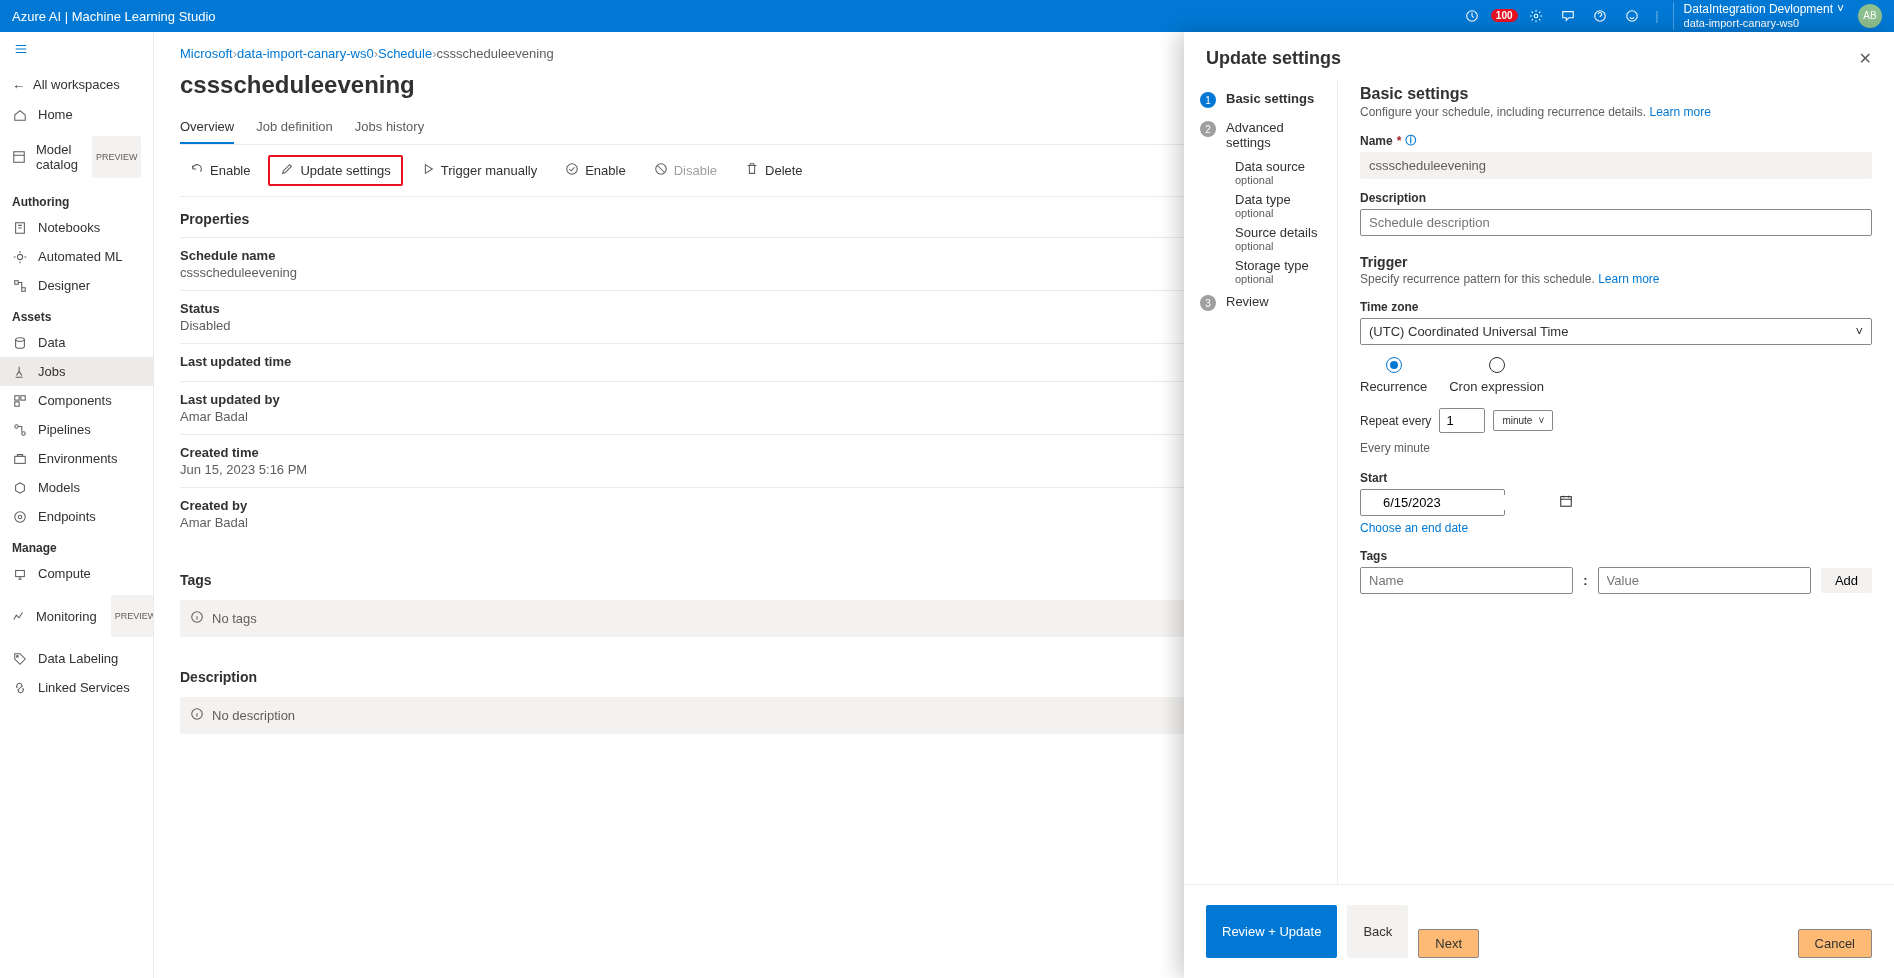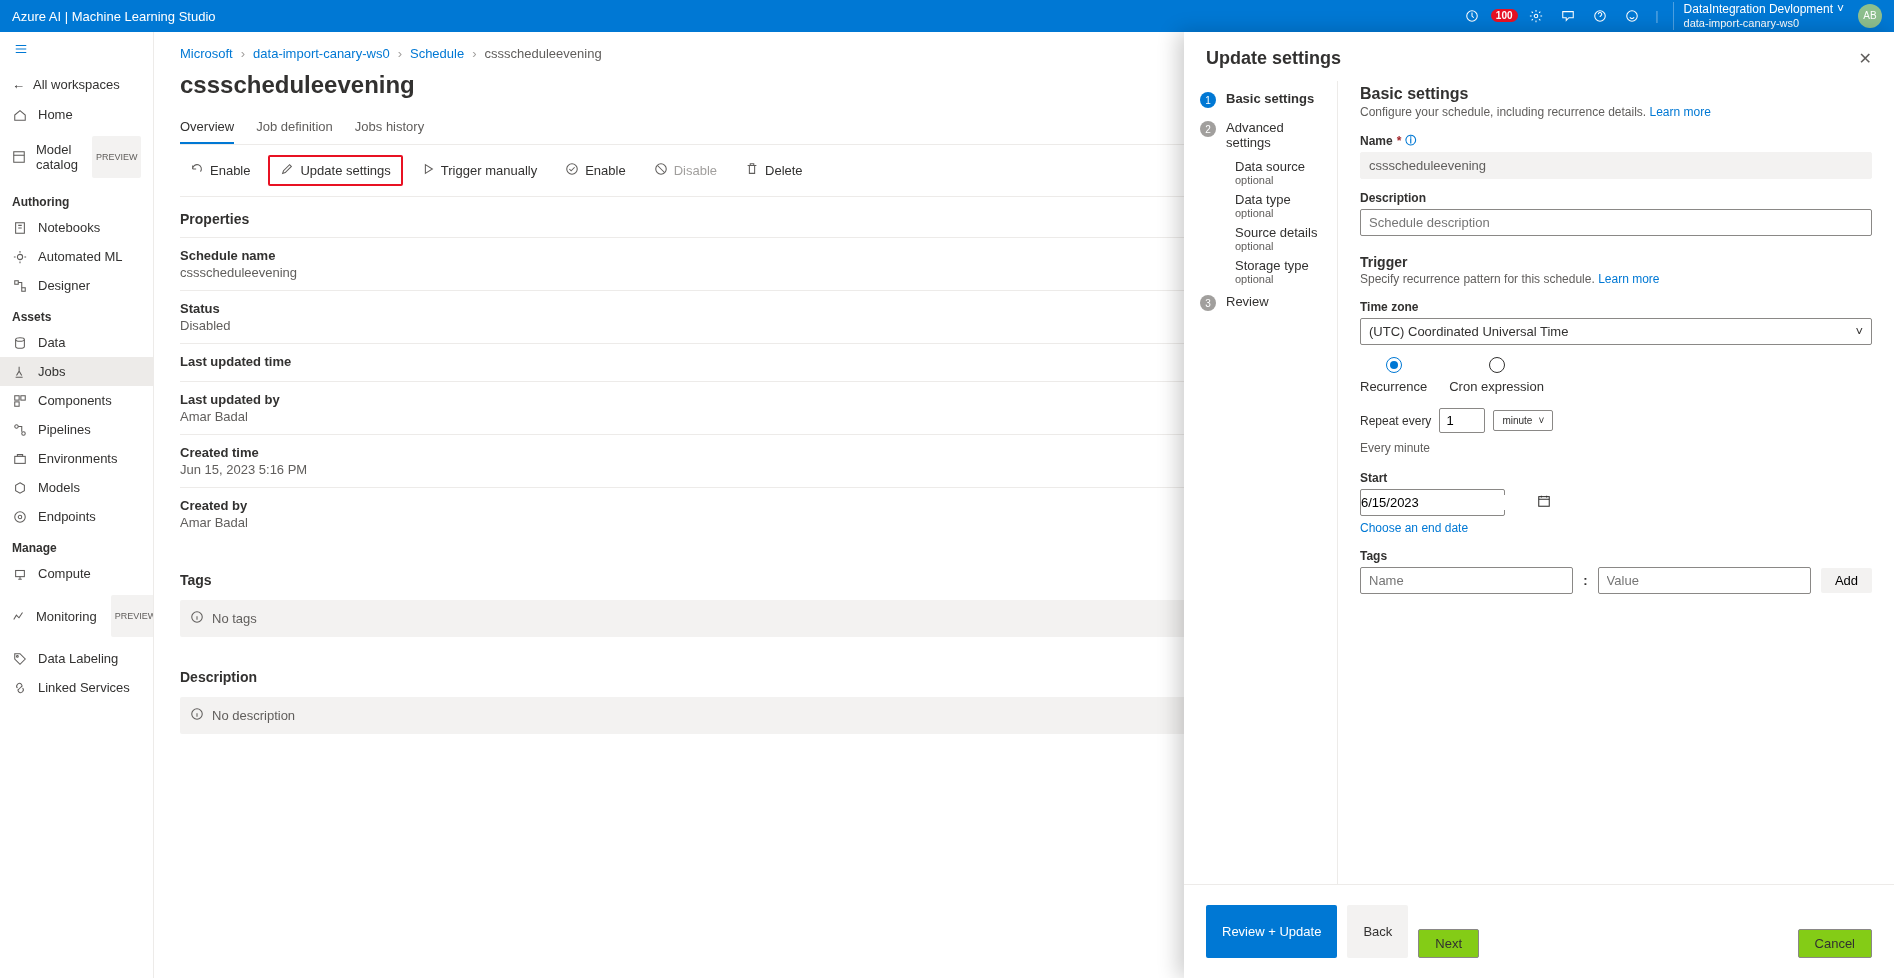--- a/index.html
+++ b/index.html
@@ -23,21 +23,21 @@
 .hamburger { padding: 10px 14px; color: #0078d4; cursor: pointer; }
 .sidebar-item { display: flex; align-items: center; gap: 10px; padding: 7px 12px; cursor: pointer; color: #323130; }
 .sidebar-item.active { background: #edebe9; }
 .sidebar-item .icon { width: 16px; color: #605e5c; display: inline-flex; align-items: center; justify-content: center; }
 .sidebar-section { font-weight: 600; padding: 10px 12px 4px; font-size: 12px; color: #323130; }
 .preview-badge { font-size: 9px; background: #f3f2f1; color: #605e5c; padding: 16px 4px; border-radius: 2px; margin-left: 4px; }
 .back-link { display: flex; align-items: center; gap: 8px; padding: 8px 12px; cursor: pointer; }
 
 
 .content { flex: 1; overflow-y: auto; padding: 14px 26px; background: #fff; }
-.breadcrumb { font-size: 13px; color: #605e5c; margin-bottom: 10px; display: flex; align-items: flex-start; gap: 8px; }
+.breadcrumb { font-size: 13px; color: #605e5c; margin-bottom: 10px; display: flex; align-items: flex-start; }
 .breadcrumb a { color: #0078d4; text-decoration: none; }
 .breadcrumb .sep { color: #a19f9d; }
 .page-title { font-size: 24px; font-weight: 600; margin-bottom: 12px; }
 
 
 .tabs { display: flex; gap: 22px; border-bottom: 1px solid #edebe9; margin-bottom: 0; }
 .tab { padding: 8px 0; font-size: 13px; cursor: pointer; color: #605e5c; }
 .tab.active { color: #323130; border-bottom: 2px solid #0078d4; font-weight: 400; }
 
 
@@ -87,35 +87,35 @@
 .radio-row { display: flex; gap: 22px; margin-bottom: 14px; align-items: center; }
 .radio-opt { display: flex; align-items: center; gap: 6px; font-size: 13px; cursor: pointer; flex-direction: column; }
 .radio-circle { width: 16px; height: 16px; border-radius: 50%; border: 1px solid #323130; display: flex; align-items: center; justify-content: center; }
 .radio-circle.checked { border-color: #0078d4; }
 .radio-circle.checked::after { content: ""; width: 8px; height: 8px; border-radius: 50%; background: #0078d4; }
 
 .inline-row { display: flex; align-items: center; gap: 8px; margin-bottom: 8px; }
 .small-input { width: 46px; border: 1px solid #8a8886; border-radius: 2px; padding: 4px 6px; font-size: 13px; }
 .small-select { border: 1px solid #8a8886; border-radius: 2px; padding: 4px 8px; font-size: 10px; display: flex; align-items: center; gap: 6px; cursor: pointer; }
 
-.date-input-wrap { display: flex; align-items: center; border: 1px solid #8a8886; border-radius: 2px; width: 145px; padding: 4px 0; margin-bottom: 4px; }
+.date-input-wrap { display: flex; align-items: center; border: 1px solid #8a8886; border-radius: 2px; width: 145px; padding: 4px 22px; margin-bottom: 4px; }
 .date-input-wrap input { border: none; outline: none; flex: 1; font-size: 13px; }
 .link-action { color: #0078d4; font-size: 12px; cursor: pointer; margin-bottom: 14px; display: inline-block; }
 
 .tags-row { display: flex; gap: 10px; align-items: center; }
 .tags-row .text-input { margin-bottom: 0; flex: 1; }
 .colon { font-weight: 600; }
 .add-btn { padding: 5px 14px; background: #f3f2f1; border: none; border-radius: 2px; font-size: 13px; cursor: pointer; }
 
 
 .drawer-footer { display: flex; justify-content: space-between; padding: 20px 22px; border-top: 1px solid #edebe9; }
 .footer-left { display: flex; gap: 10px; }
 .btn { padding: 6px 16px; font-size: 13px; border-radius: 2px; cursor: pointer; }
 .btn-primary { background: #0078d4; color: #fff; border: none; }
-.btn-secondary { background: #84cc16; border: 1px solid #8a8886; color: #323130; margin-top: 24px; }
+.btn-secondary { background: #fdba74; border: 1px solid #8a8886; color: #323130; margin-top: 24px; }
 .btn-ghost { background: #f3f2f1; border: none; color: #323130; }
 
 svg { width: 14px; height: 14px; }
 </style>
 </head>
 <body>
 
 <div class="top-bar">
   <div class="top-bar-left">Azure AI | Machine Learning Studio</div>
   <div class="top-bar-right">

